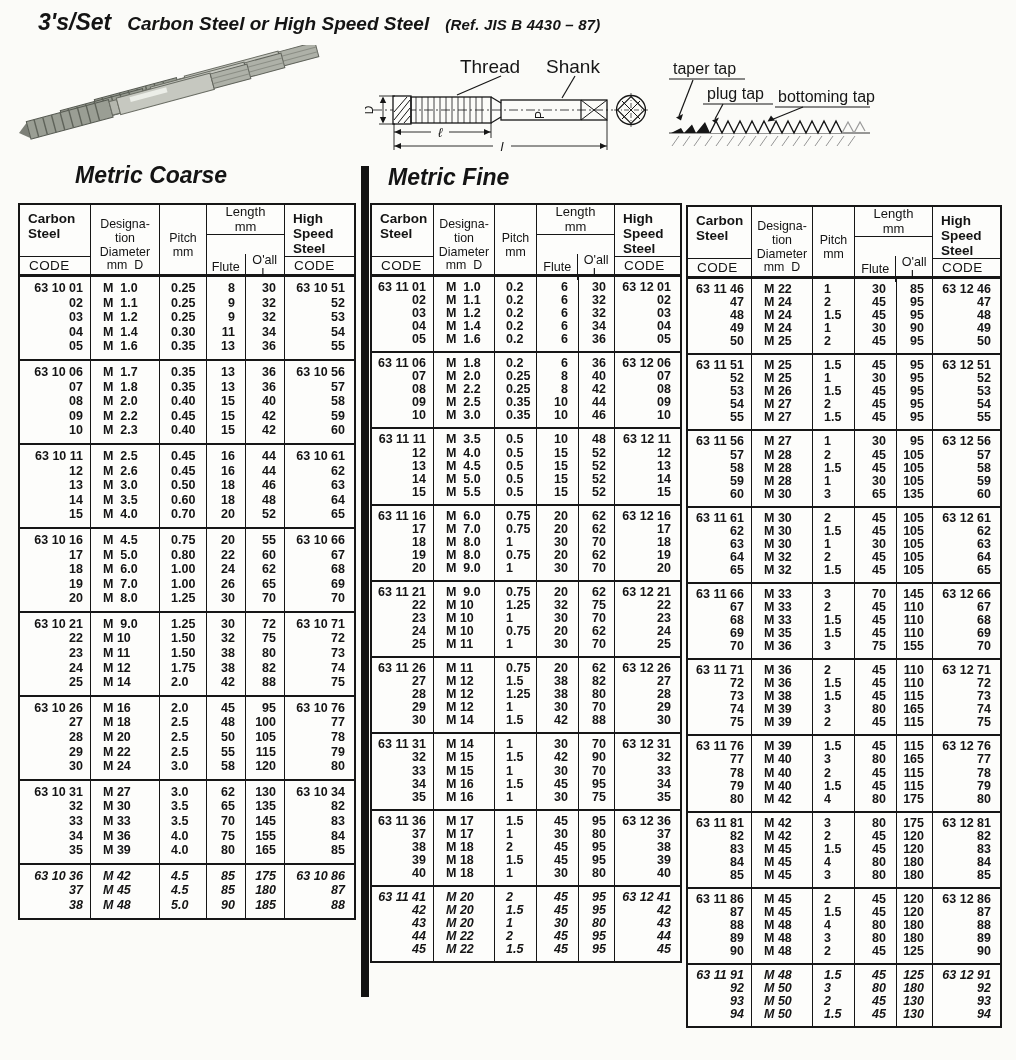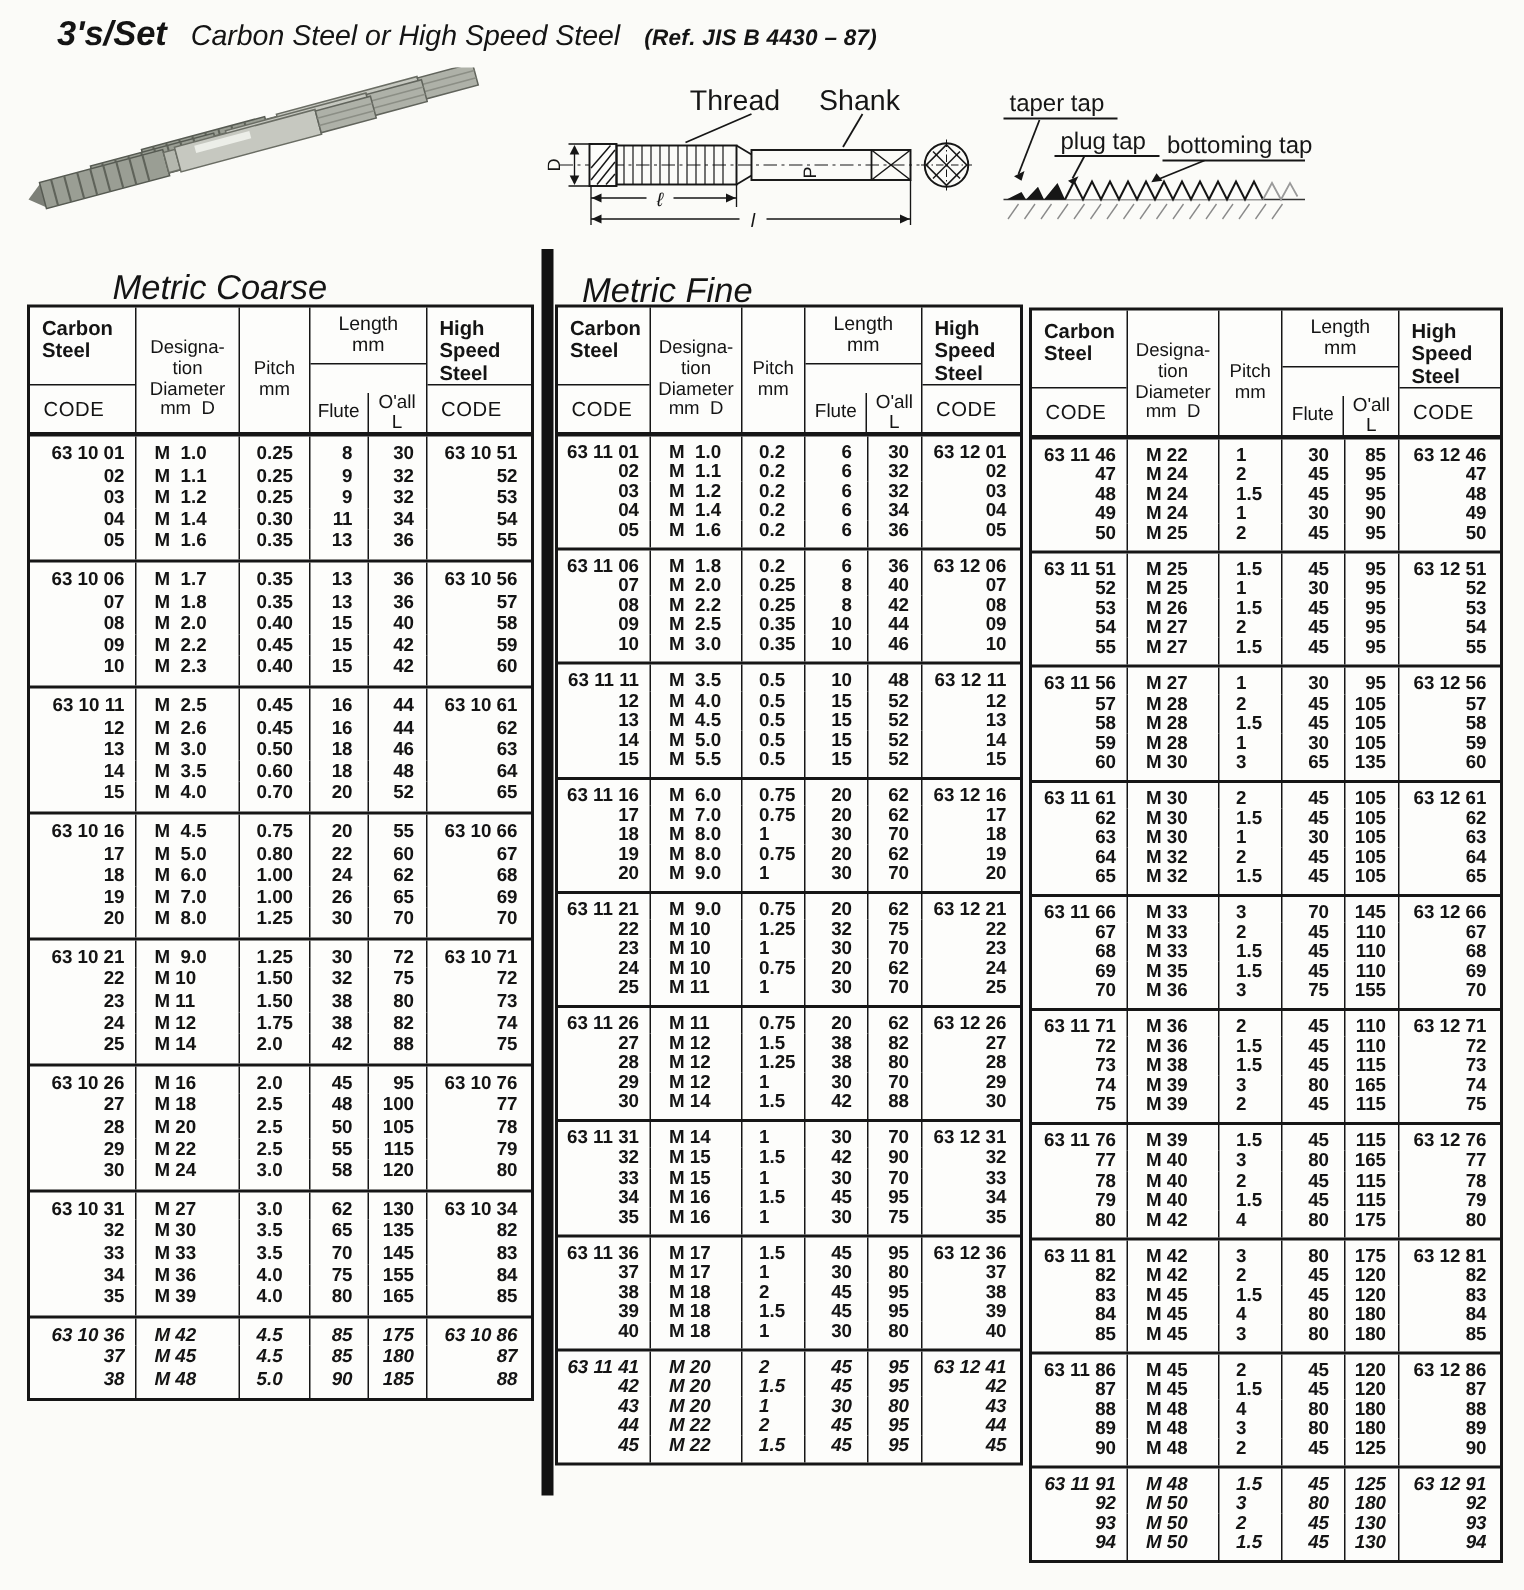--- a/index.html
+++ b/index.html
@@ -10,30 +10,30 @@
     color: #141414;
     font-family: "Liberation Sans", "DejaVu Sans", sans-serif;
     overflow: hidden;
   }
   .abs { position: absolute; }
 
   
   .titlebar { left:38px; top:9px; display:flex; align-items:baseline; gap:16px; white-space:nowrap; }
   .t-main { font-size:26px; font-weight:bold; font-style:italic; letter-spacing:.4px; }
   .t-set  { font-size:23px; font-weight:bold; font-style:italic; }
-  .t-sub  { font-size:19px; font-weight:normal; font-style:italic; }
+  .t-sub  { font-size:19px; font-weight:bold; font-style:italic; }
   .t-ref  { font-size:15px; font-style:italic; font-weight:600; letter-spacing:.2px; }
 
-  .sec-title { font-size:23px; font-weight:normal; font-style:italic;margin-top:16px; }
+  .sec-title { font-size:23px; font-weight:bold; font-style:italic; }
 
   .divider { left:361px; top:166px; width:8px; height:831px; background:#121212; }
 
   
   .ttable { border:2px solid #161616; background:#fdfdfb; }
-  .thead  { display:flex; border-bottom:3px solid #161616; height:86px; }
+  .thead  { display:flex; border-bottom:3px solid #161616; height:72px; }
   .hc { display:flex; flex-direction:column; border-right:1.5px solid #161616; white-space:pre; }
   .hc.last { border-right:none; }
   .hc.single { justify-content:center; align-items:center; text-align:center;
                font-size:12.4px; line-height:13.6px; padding-top:12px; }
   .hc-top { height:52px; border-bottom:1.5px solid #161616; }
   .hc-top.lbl { font-weight:bold; font-size:13.5px; line-height:15px; padding:6px 0 0 8px; text-align:left; }
   .hc-top.ctr { display:flex; flex-direction:column; align-items:center; justify-content:center;
                 font-size:13px; line-height:14.5px; text-align:center; }
   .hc-bot { flex:1; display:flex; align-items:center; font-size:13.5px; padding-left:9px; letter-spacing:.4px; }
   .hc-sub { flex:1; display:flex;margin-top:19px; }

